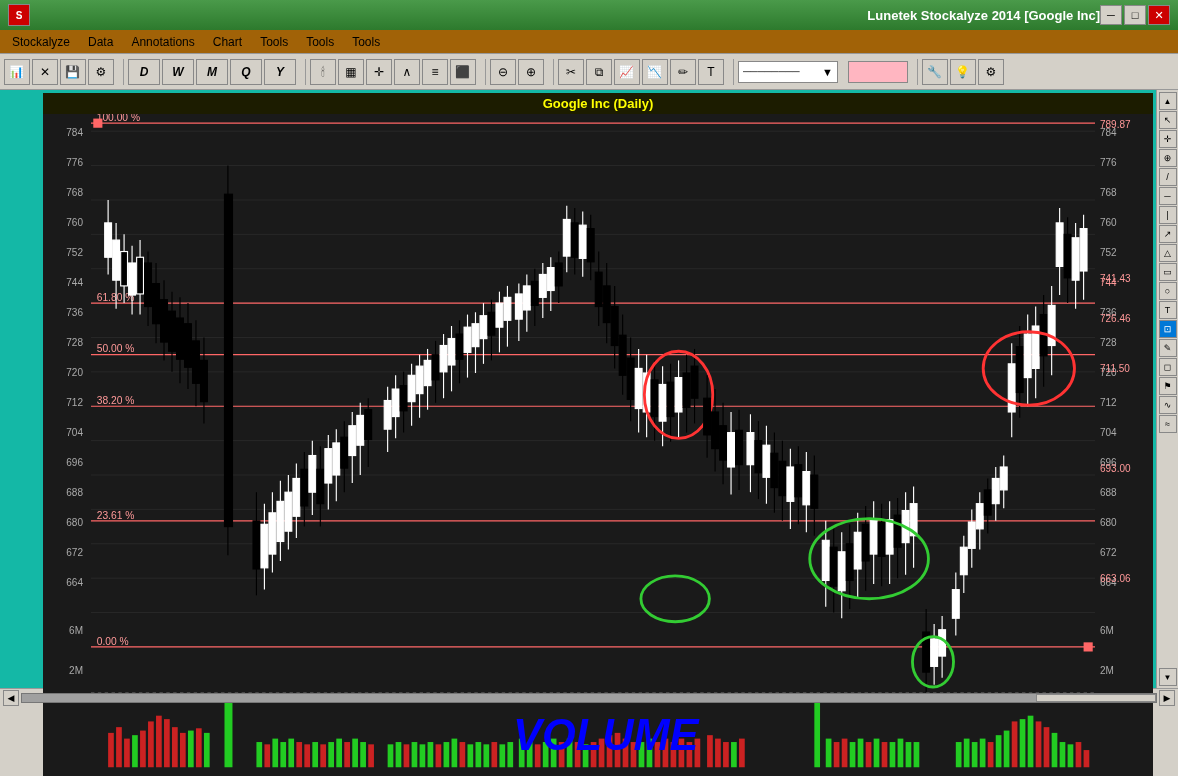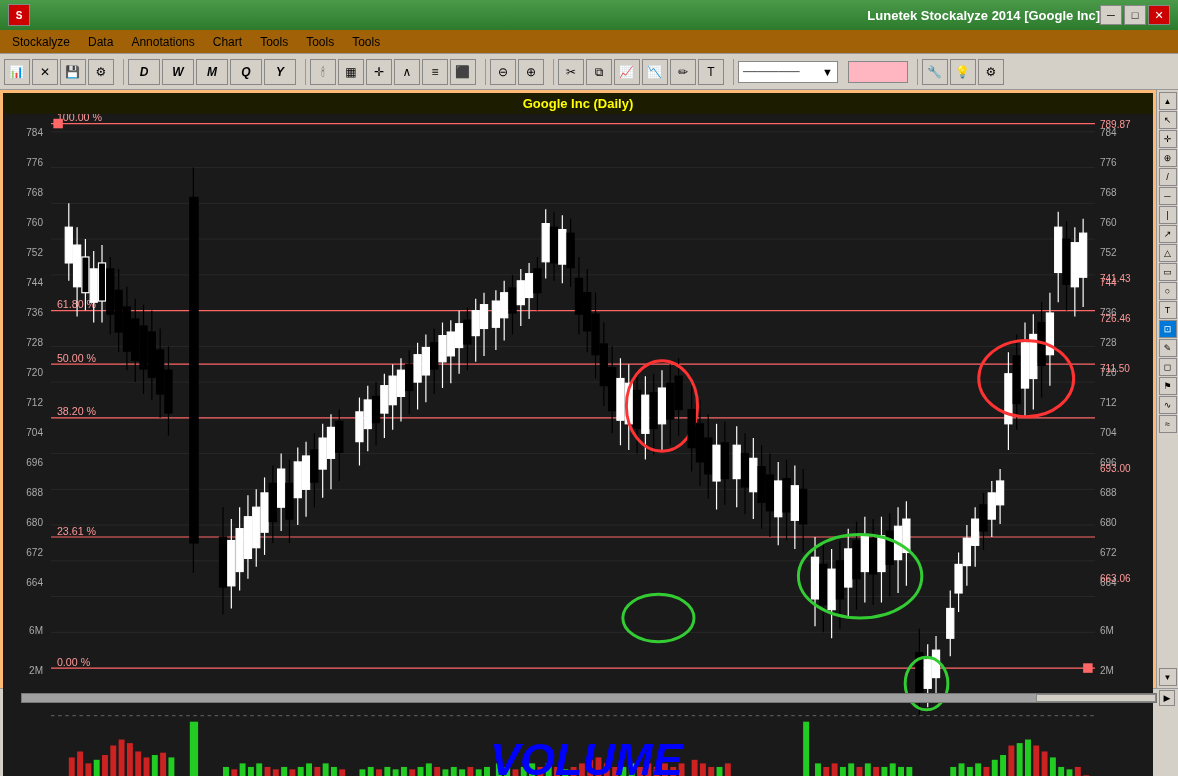--- a/index.html
+++ b/index.html
@@ -139,21 +139,21 @@
     <span>▼</span>
   </div>
   <div style="width:6px;"></div>
   <div class="tb-color-box"></div>
   <div class="tb-sep"></div>
   <div class="tb-btn">🔧</div>
   <div class="tb-btn">💡</div>
   <div class="tb-btn">⚙</div>
 </div>
 
-<div style="display:flex; height: 598px; background: #fdba74;">
+<div style="display:flex; height: 598px; background: #14b8a6; padding-left: 40px;">
 
   <div style="flex:1; margin:3px; display:flex; flex-direction:column; background:#1a1a1a;">
 
     <div style="text-align:center; color:#ffff00; font-size:13px; font-weight:bold; background:#1c1c00; padding:3px 0;">Google Inc (Daily)</div>
 
     <div style="flex:1; display:flex;">
 
       <div style="width:48px; background:#1a1a1a; position:relative; padding-top:5px;">
         <svg width="48" height="100%" style="position:absolute;top:0;left:0;">
 

